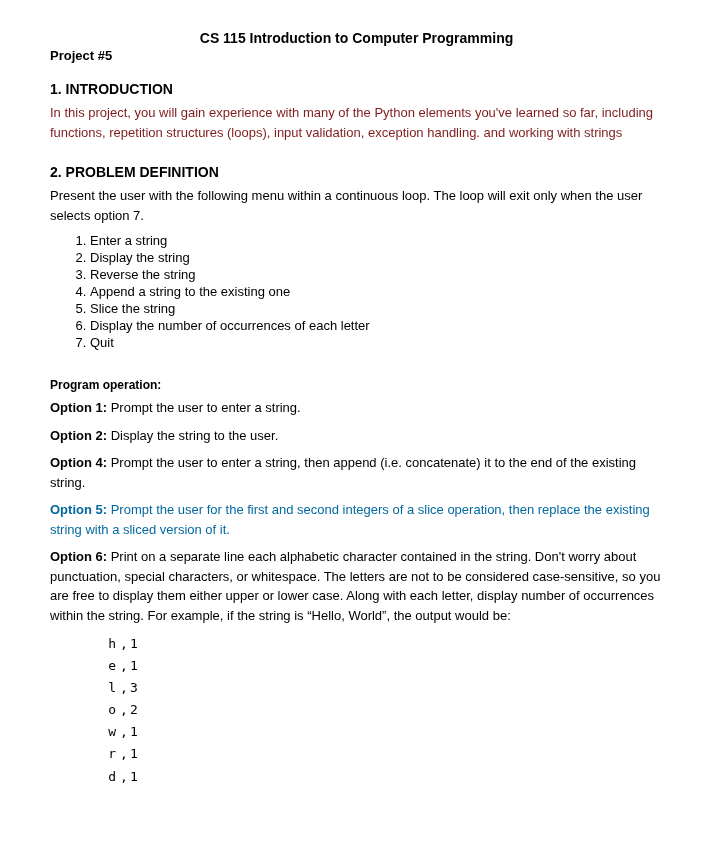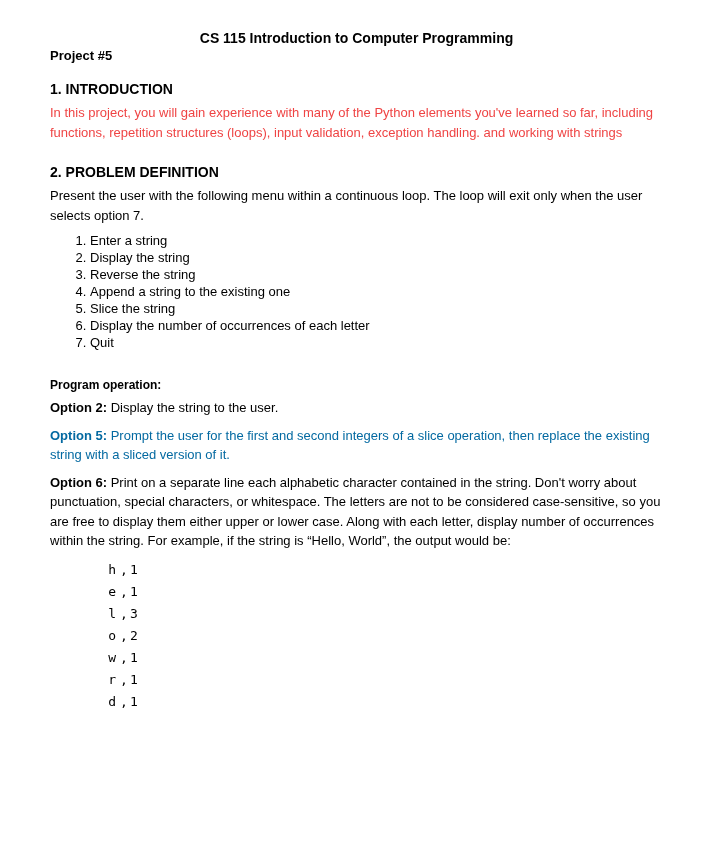--- a/index.html
+++ b/index.html
@@ -27,21 +27,21 @@
       font-size: 13px;
       margin-bottom: 18px;
     }
     .section-heading {
       font-weight: bold;
       font-size: 14px;
       margin-bottom: 6px;
       margin-top: 14px;
     }
     .intro-text {
-      color: #ef4444;
+      color: #7f1d1d;
       font-size: 13px;
       line-height: 1.5;
       margin-bottom: 22px;
     }
     .section-body {
       font-size: 13px;
       line-height: 1.5;
       margin-bottom: 8px;
     }
     ol.menu-list {
@@ -114,21 +114,23 @@
       <li>Reverse the string</li>
       <li>Append a string to the existing one</li>
       <li>Slice the string</li>
       <li>Display the number of occurrences of each letter</li>
       <li>Quit</li>
     </ol>
 
   <div class="program-op-label">Program operation:</div>
 
   <div>
+  <div class="option-block"><span class="opt-label">Option 1:</span> Prompt the user to enter a string.</div>
       <div class="option-block"><span class="opt-label">Option 2:</span> Display the string to the user.</div>
+      <div class="option-block"><span class="opt-label">Option 4:</span> Prompt the user to enter a string, then append (i.e. concatenate) it to the end of the existing string.</div>
       <div class="option-block highlight-text"><span class="opt-label">Option 5:</span> Prompt the user for the first and second integers of a slice operation, then replace the existing string with a sliced version of it.</div>
       <div class="option-block"><span class="opt-label">Option 6:</span> Print on a separate line each alphabetic character contained in the string.  Don't worry about punctuation, special characters, or whitespace.  The letters are not to be considered case-sensitive, so you are free to display them either upper or lower case.  Along with each letter, display number of occurrences within the string.  For example, if the string is “Hello, World”, the output would be:</div>
     </div>
 
   <div class="example-table">
   <div class="ex-row">
         <span class="ex-char">h</span>
         <span class="ex-comma">,</span>
         <span class="ex-num">1</span>
       </div>

